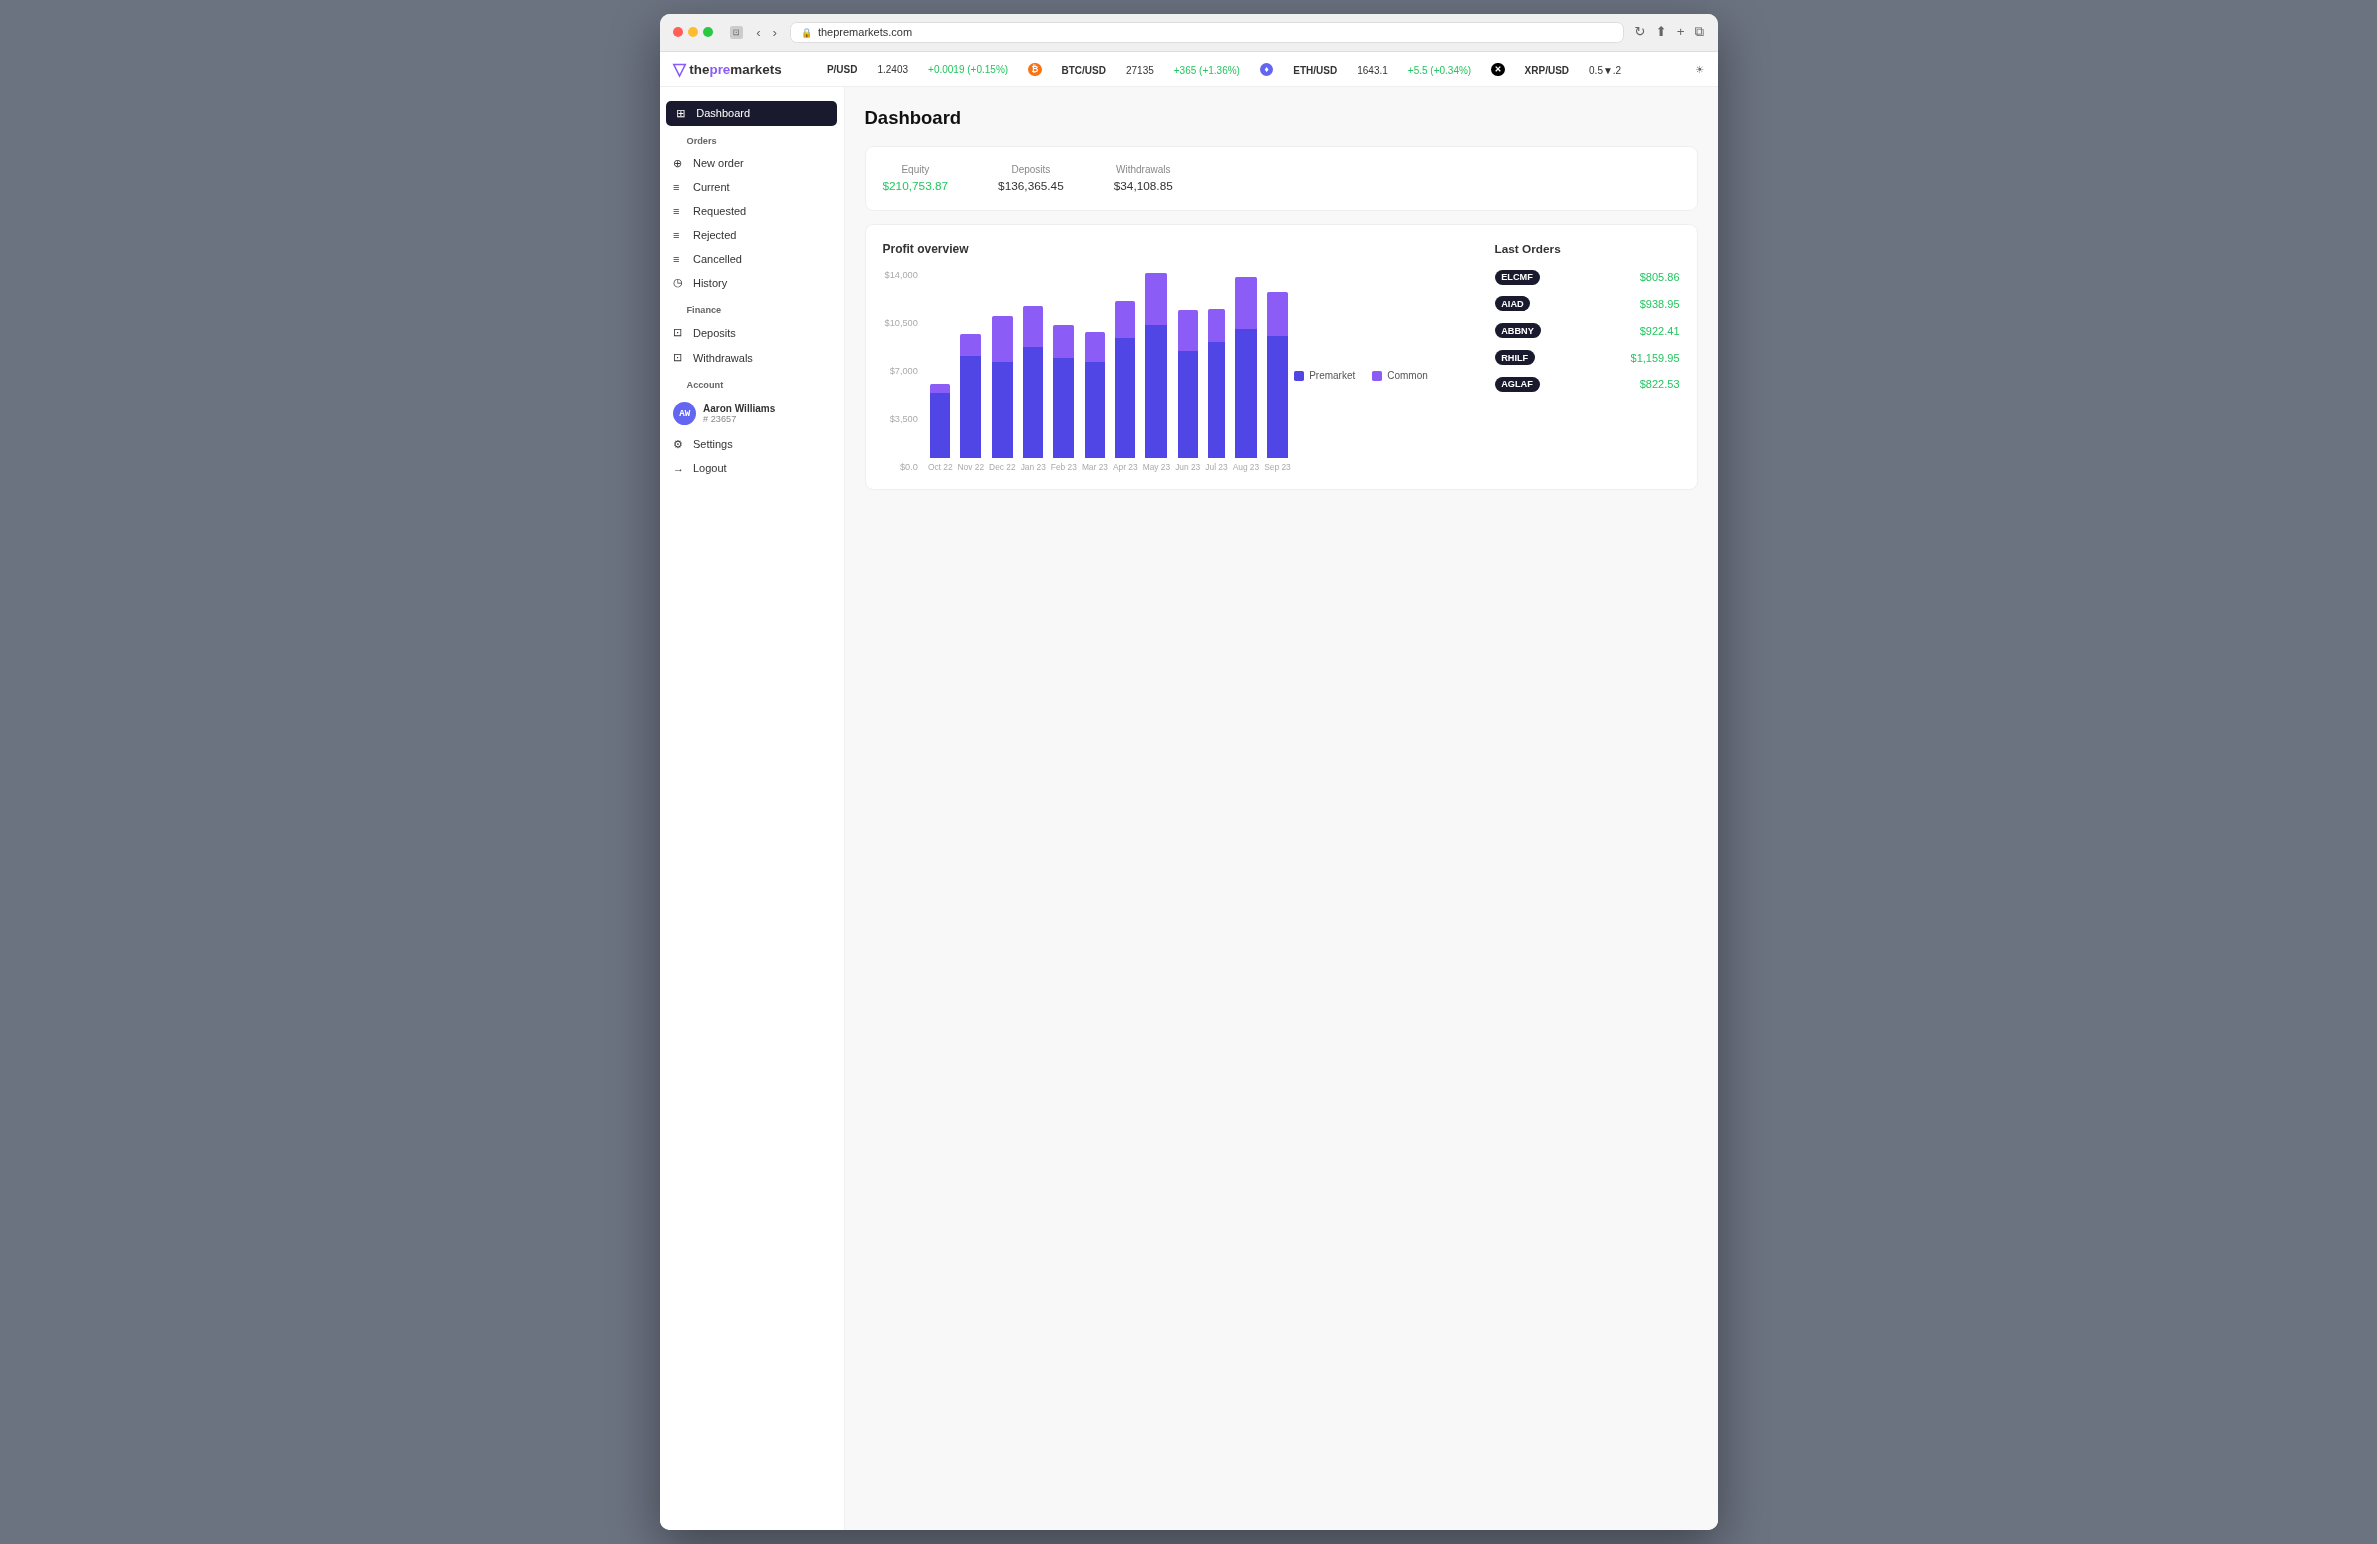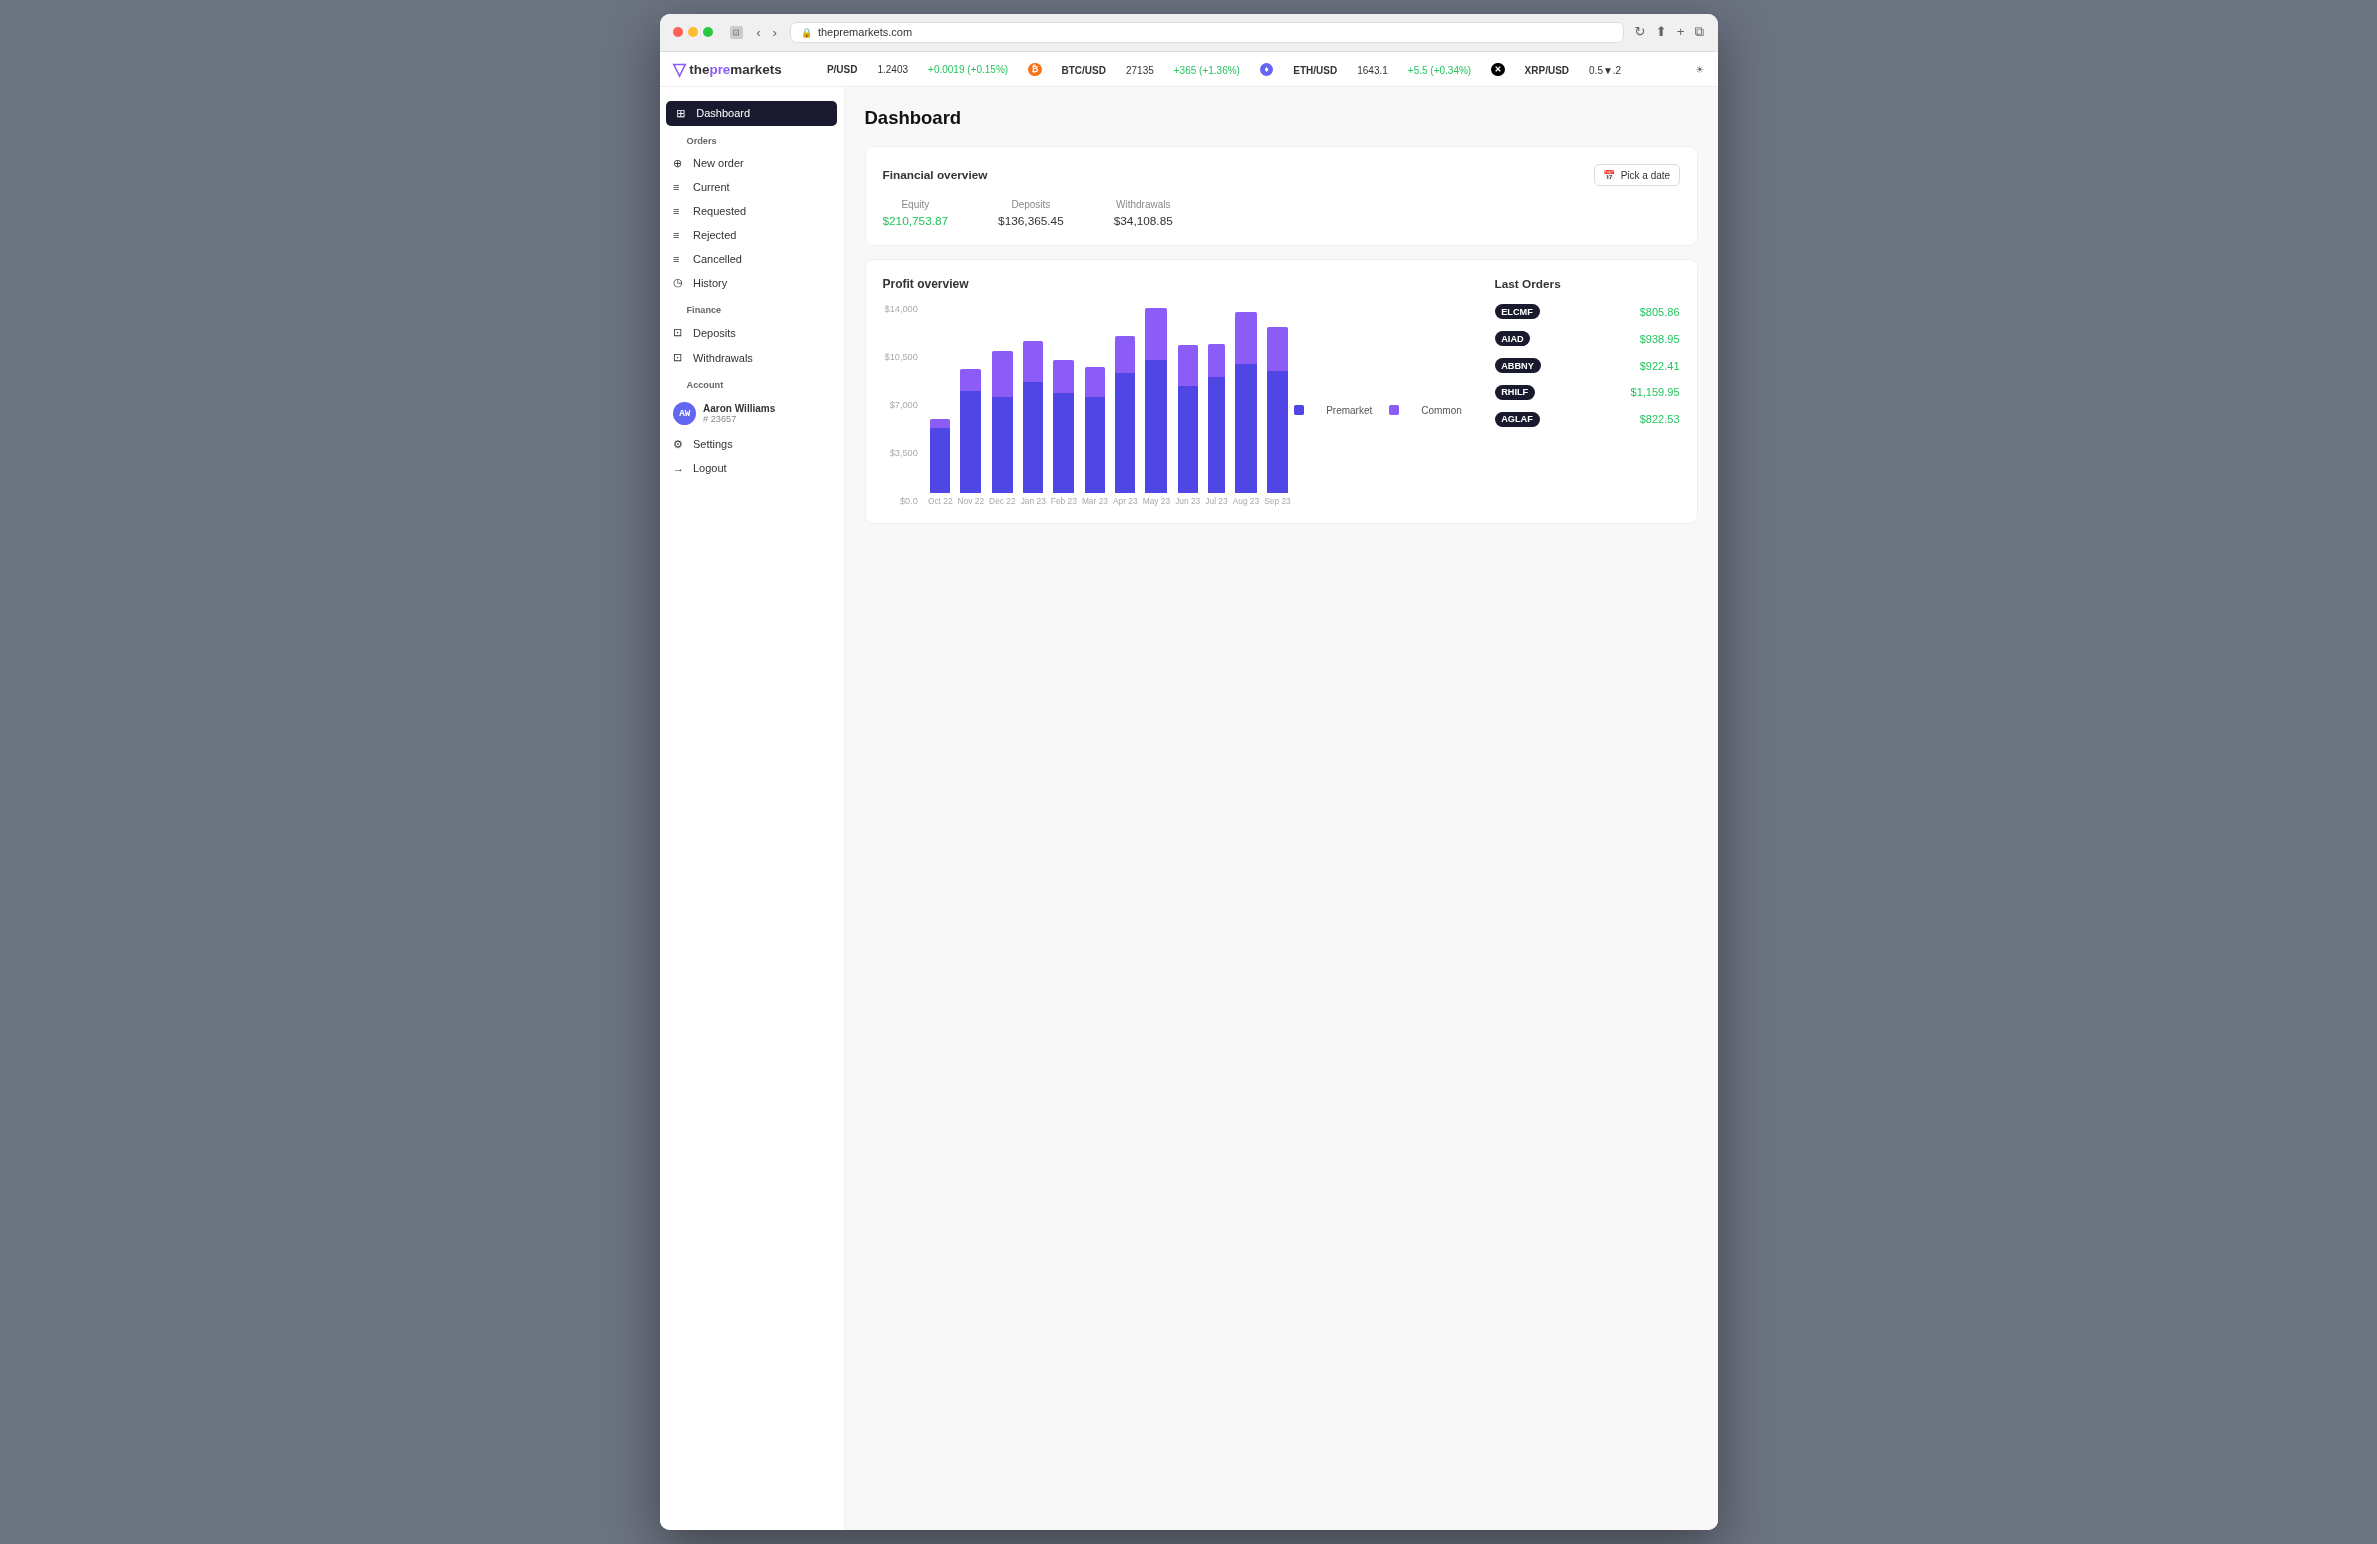--- a/index.html
+++ b/index.html
@@ -236,21 +236,21 @@
       white-space: nowrap;
     }
     .chart-legend {
       display: flex;
       justify-content: center;
       gap: 17px;
       margin-top: 10px;
       font-size: 10px;
       color: #555;
     }
-    .legend-item { display: flex; align-items: center; gap: 22px; }
+    .legend-item { display: flex; align-items: center; gap: 5px; }
     .legend-dot { width: 10px; height: 10px; border-radius: 1.7px; }
     .legend-premarket { background: #4f46e5; }
     .legend-common { background: #8b5cf6; }
 
     .last-orders-section {
       width: 185px;
       min-width: 185px;
     }
     .lo-title { font-size: 11.8px; font-weight: 600; color: #333; margin-bottom: 13.4px; }
     .order-item {
@@ -393,27 +393,20 @@
       <div class="sidebar-item">
         <span class="si-icon">→</span>
         <span>Logout</span>
       </div>
     </nav>
 
     <main class="main-content">
       <h1 class="page-title">Dashboard</h1>
 
       <div class="card financial-overview">
-        <div class="fo-header">
-          <span class="fo-title">Financial overview</span>
-          <button class="pick-date-btn">
-            <span>📅</span>
-            <span>Pick a date</span>
-          </button>
-        </div>
         <div class="fo-metrics">
           <div class="fo-metric">
             <div class="fo-metric-label">Equity</div>
             <div class="fo-metric-value green">$210,753.87</div>
           </div>
           <div class="fo-metric">
             <div class="fo-metric-label">Deposits</div>
             <div class="fo-metric-value">$136,365.45</div>
           </div>
           <div class="fo-metric">

